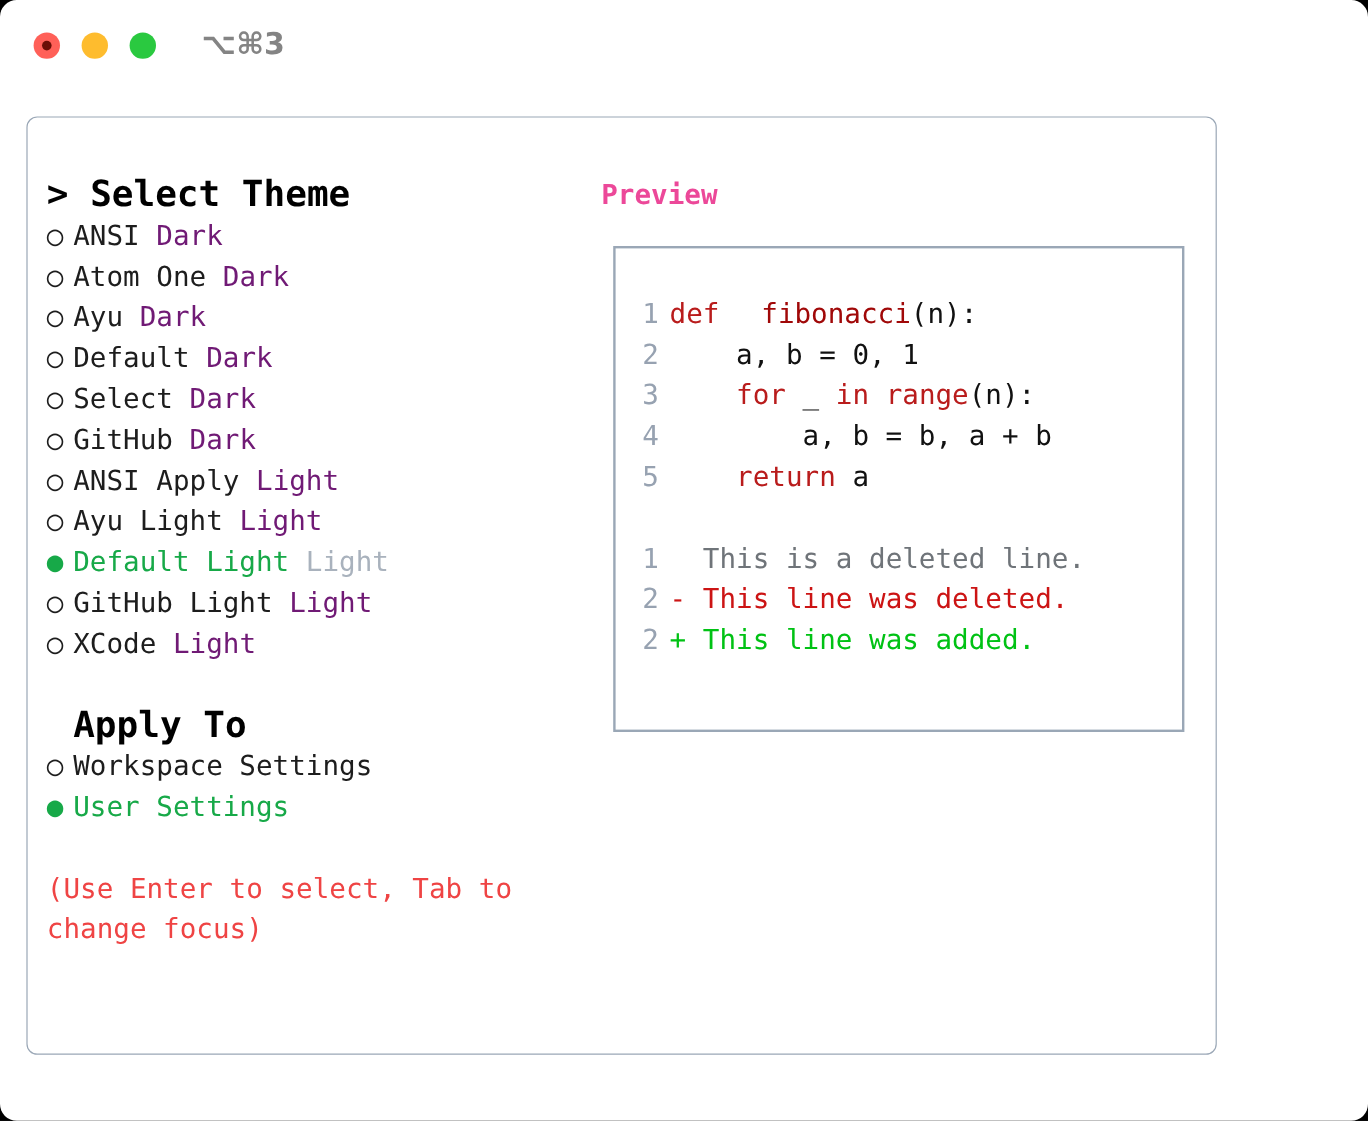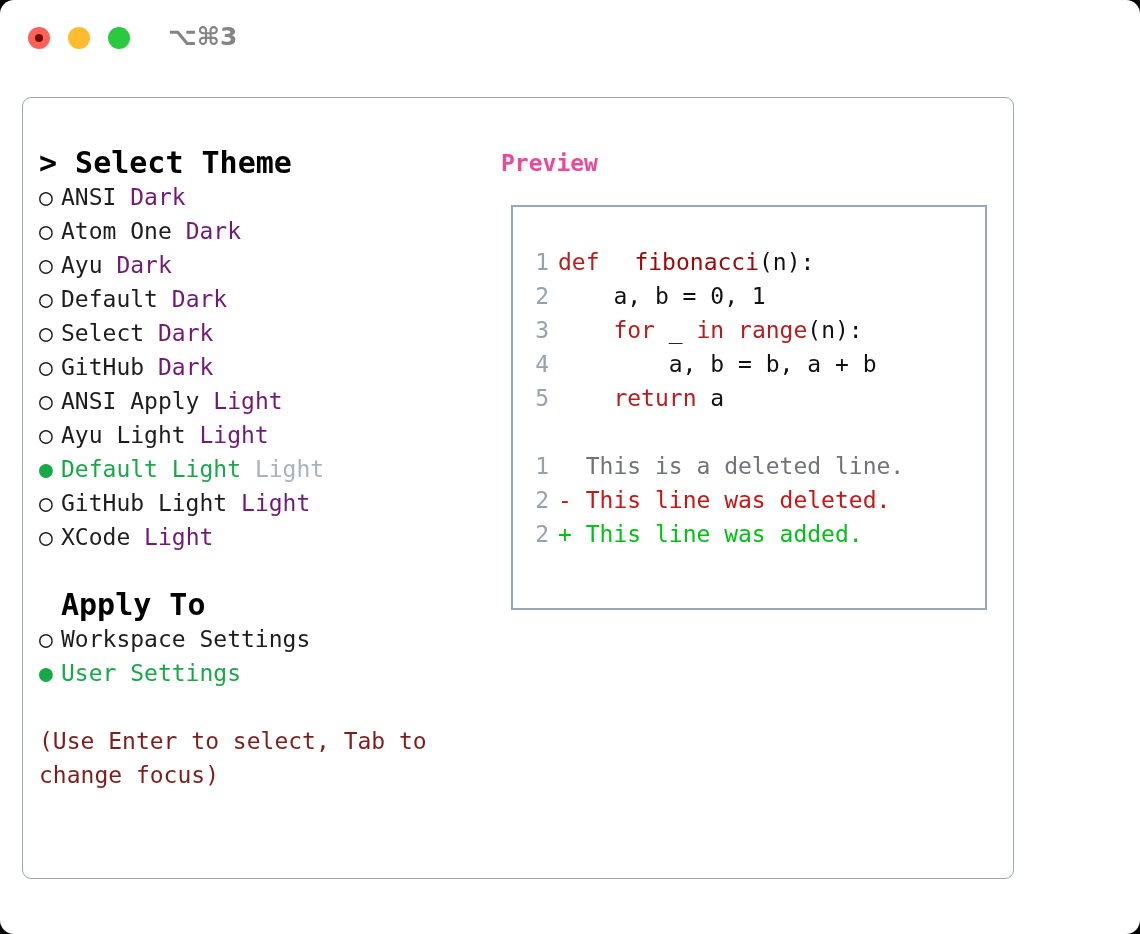--- a/index.html
+++ b/index.html
@@ -131,21 +131,21 @@
     color: #a9b2bd;
   }
 
   .spacer-line {
     height: 34px;
   }
 
   #hint {
     font-size: 23px;
     line-height: 34px;
-    color: #7f1d1d;
+    color: #ef4444;
     white-space: pre-wrap;
     width: 420px;
   }
 
   
   #right-col {
     position: absolute;
     left: 478px;
     top: 48px;
     width: 500px;

